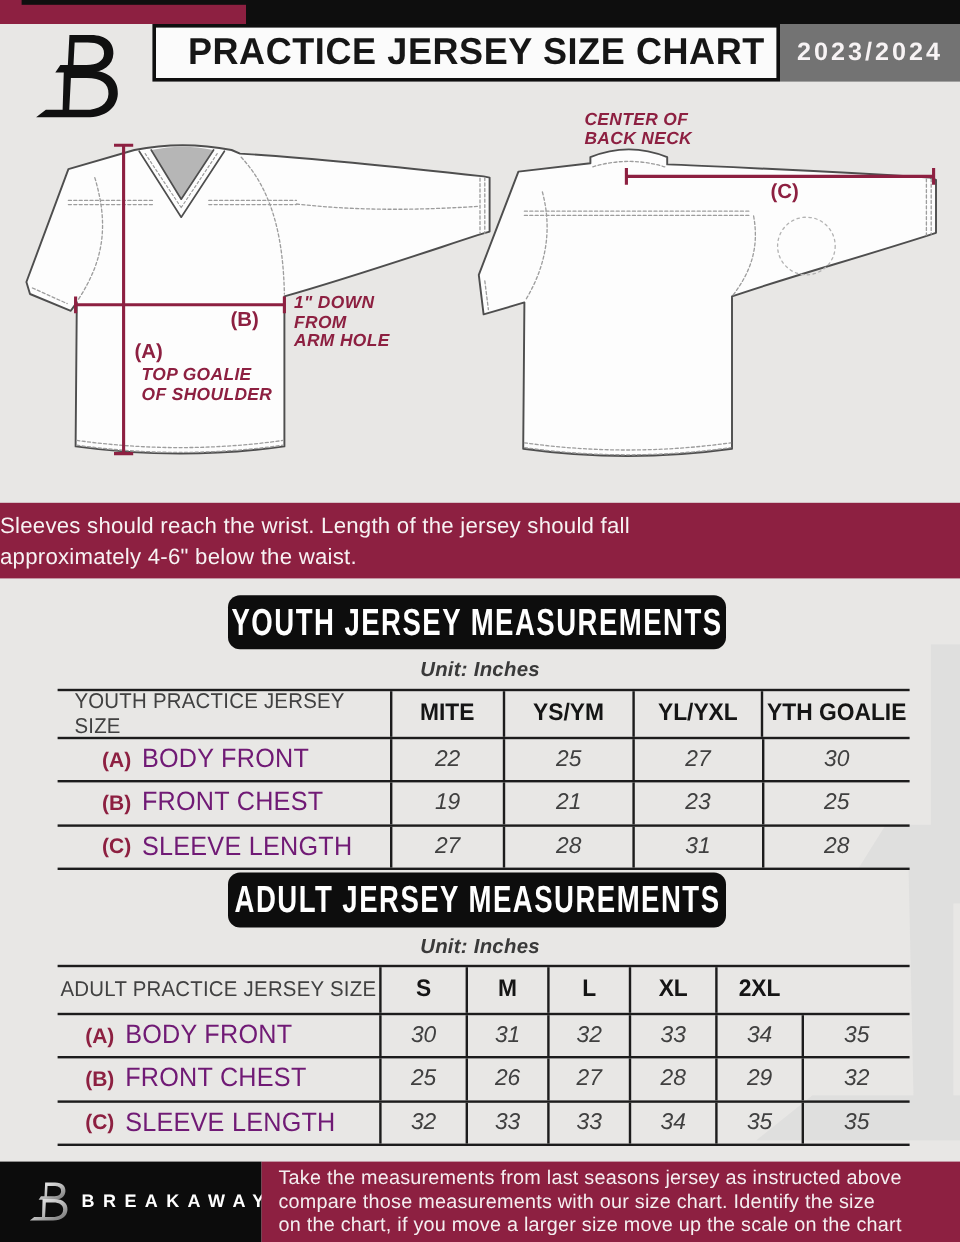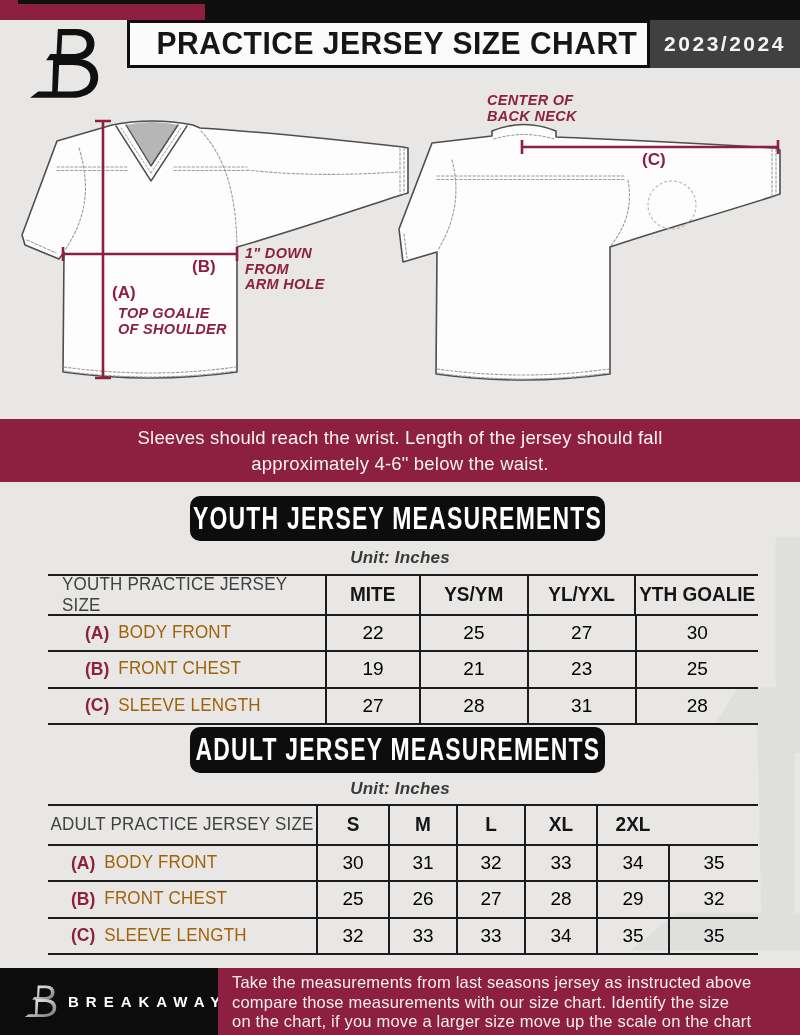--- a/index.html
+++ b/index.html
@@ -13,33 +13,33 @@
   .top-sliver{left:18px;top:0;width:187px;height:4px;background:#0f0f0f;z-index:3;}
   .strip-maroon{left:0;top:0;width:205px;height:20px;background:#8d2041;z-index:2;}
   .strip-black{left:205px;top:0;width:595px;height:20px;background:#0e0e0e;z-index:2;}
   .logo-box{left:22px;top:26px;width:82px;height:78px;z-index:3;}
   .title-box{
     left:127px;top:20px;width:523px;height:48px;background:#fbfbfb;
     border:3px solid #0f0f0f;box-sizing:border-box;display:flex;align-items:center;justify-content:center;z-index:3;padding-left:17px;
   }
   .title-box span{font-size:30px;font-weight:bold;letter-spacing:.5px;color:#161616;transform:scaleY(1.04);white-space:nowrap;}
   .season-box{
-    left:650px;top:20px;width:150px;height:48px;background:#404040;
+    left:650px;top:20px;width:150px;height:48px;background:#737373;
     display:flex;align-items:center;justify-content:center;z-index:3;
   }
   .season-box span{color:#f7f3f4;font-size:21px;font-weight:bold;letter-spacing:2.5px;white-space:nowrap;}
   
   #diagram{left:0;top:85px;z-index:2;}
   .mlabel{color:#8d2041;z-index:3;white-space:pre-line;}
   .mkey{font-weight:bold;font-size:17px;}
   .mdesc{font-style:italic;font-weight:600;font-size:14.5px;line-height:15.5px;letter-spacing:.3px;}
   
   .banner{
     left:0;top:419px;width:800px;height:63px;background:#8d2041;z-index:2;
-    display:flex;flex-direction:column;align-items:center;justify-content:center;
+    display:flex;flex-direction:column;align-items:flex-start;justify-content:center;
   }
   .banner div{color:#f7f2f3;font-size:18.5px;line-height:26px;letter-spacing:.2px;}
   
   .section-head{
     left:190px;width:415px;background:#0d0d0d;border-radius:10px;z-index:2;
     display:flex;align-items:center;justify-content:center;
   }
   .section-head span{
     color:#fff;font-size:28px;font-weight:bold;letter-spacing:1.5px;white-space:nowrap;
     transform:scale(.82,1.12);
@@ -55,22 +55,22 @@
   }
   .t-row{display:flex;border-bottom:2px solid #1c1c1c;height:34.3px;}
   .t-row.head{height:38px;}
   .t-row:last-child{border-bottom:none;}
   .cell{display:flex;align-items:center;justify-content:center;box-sizing:border-box;border-left:2px solid #1c1c1c;}
   .cell.label-cell{border-left:none;justify-content:center;}
   .t-row:not(.head) .cell.label-cell{justify-content:flex-start;padding-left:23px;}
   .head .label-cell span{font-size:17px;color:#414141;letter-spacing:.2px;transform:scaleY(1.05);}
   .head .col span{font-size:19px;font-weight:bold;color:#151515;transform:scaleY(1.05);white-space:nowrap;}
   .rowkey{color:#8d2041;font-weight:bold;font-size:17.5px;margin-right:9px;}
-  .rowlabel{color:#a16207;font-size:17px;letter-spacing:.2px;transform:scaleY(1.05);}
-  .val{font-size:19px;color:#000000;}
+  .rowlabel{color:#701a75;font-size:21px;letter-spacing:.2px;transform:scaleY(1.05);}
+  .val{font-size:19px;color:#404040;font-style:italic;}
   
   .youth .w-label{width:268px;margin-left:14px;} .youth .w0{width:96px;} .youth .w1{width:110px;}
   .youth .w2{width:110px;} .youth .w3{width:126px;}
   
   .adult .w-label{width:268px;} .adult .w0{width:72px;} .adult .w1{width:68px;}
   .adult .w2{width:68px;} .adult .w3{width:72px;} .adult .w4{width:72px;} .adult .w5{width:90px;}
   
   .watermark{left:578px;top:518px;z-index:1;opacity:.62;}
   
   .footer{left:0;top:968px;width:800px;height:67px;z-index:4;}

